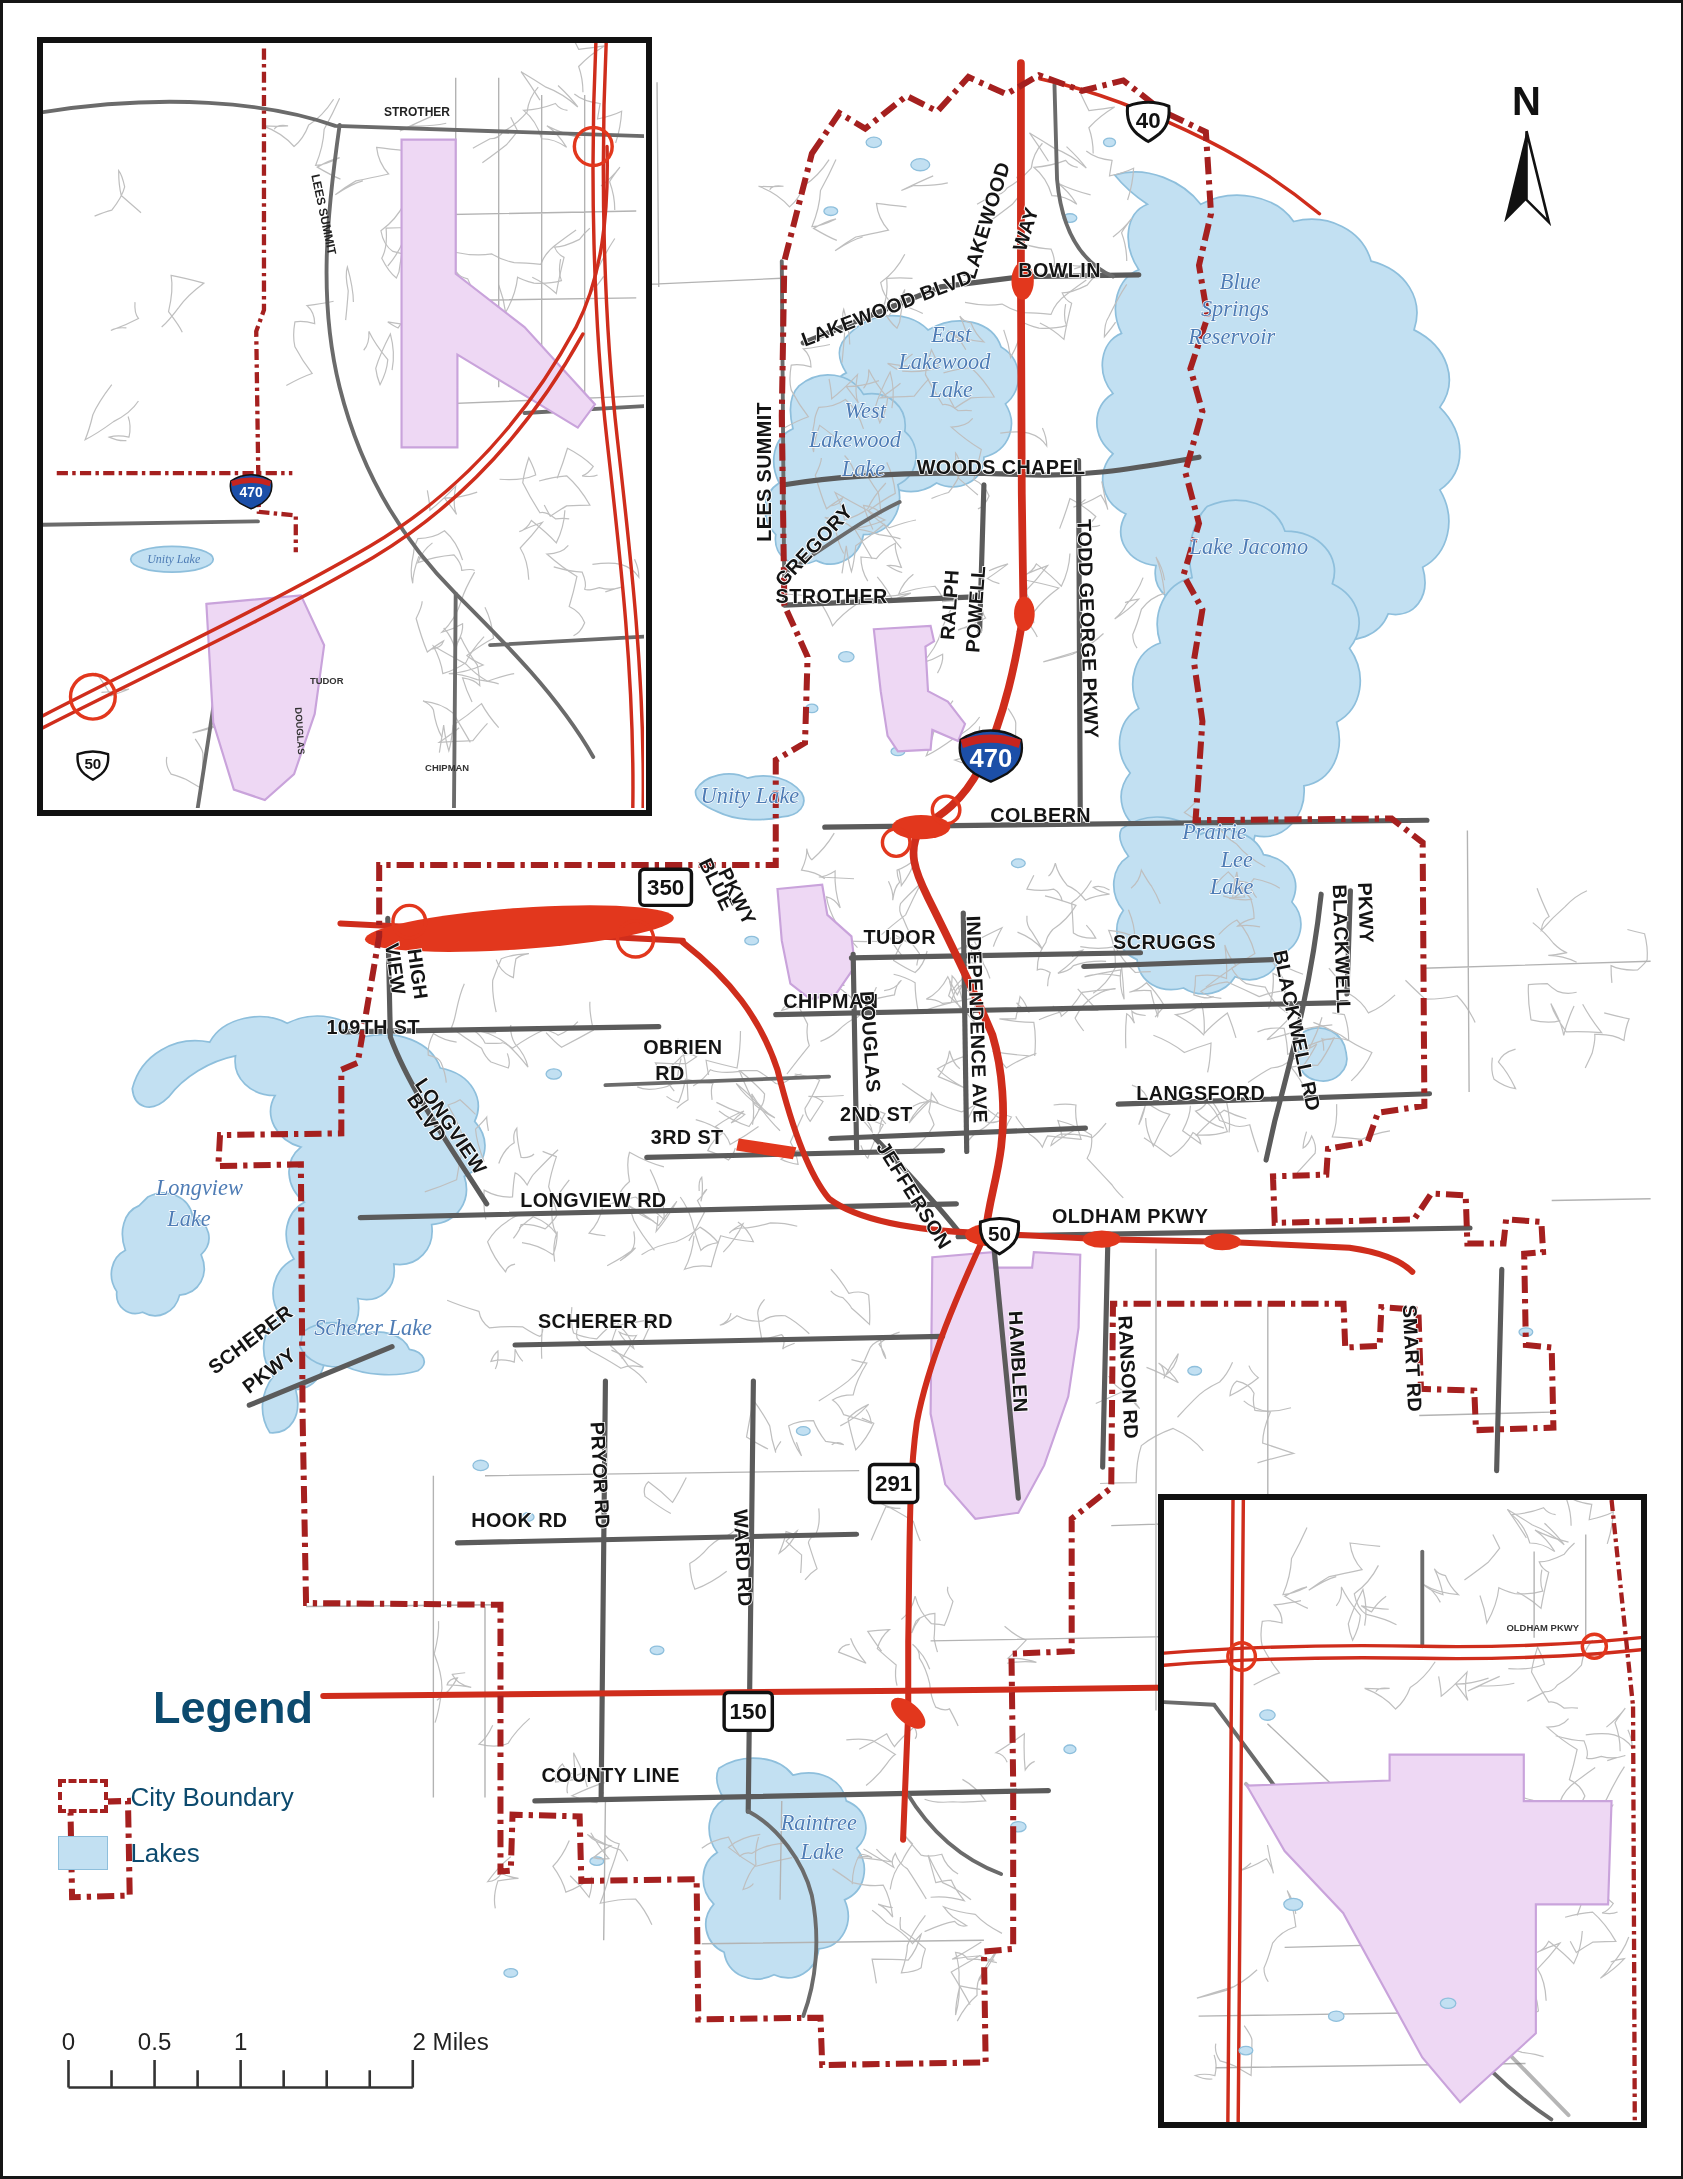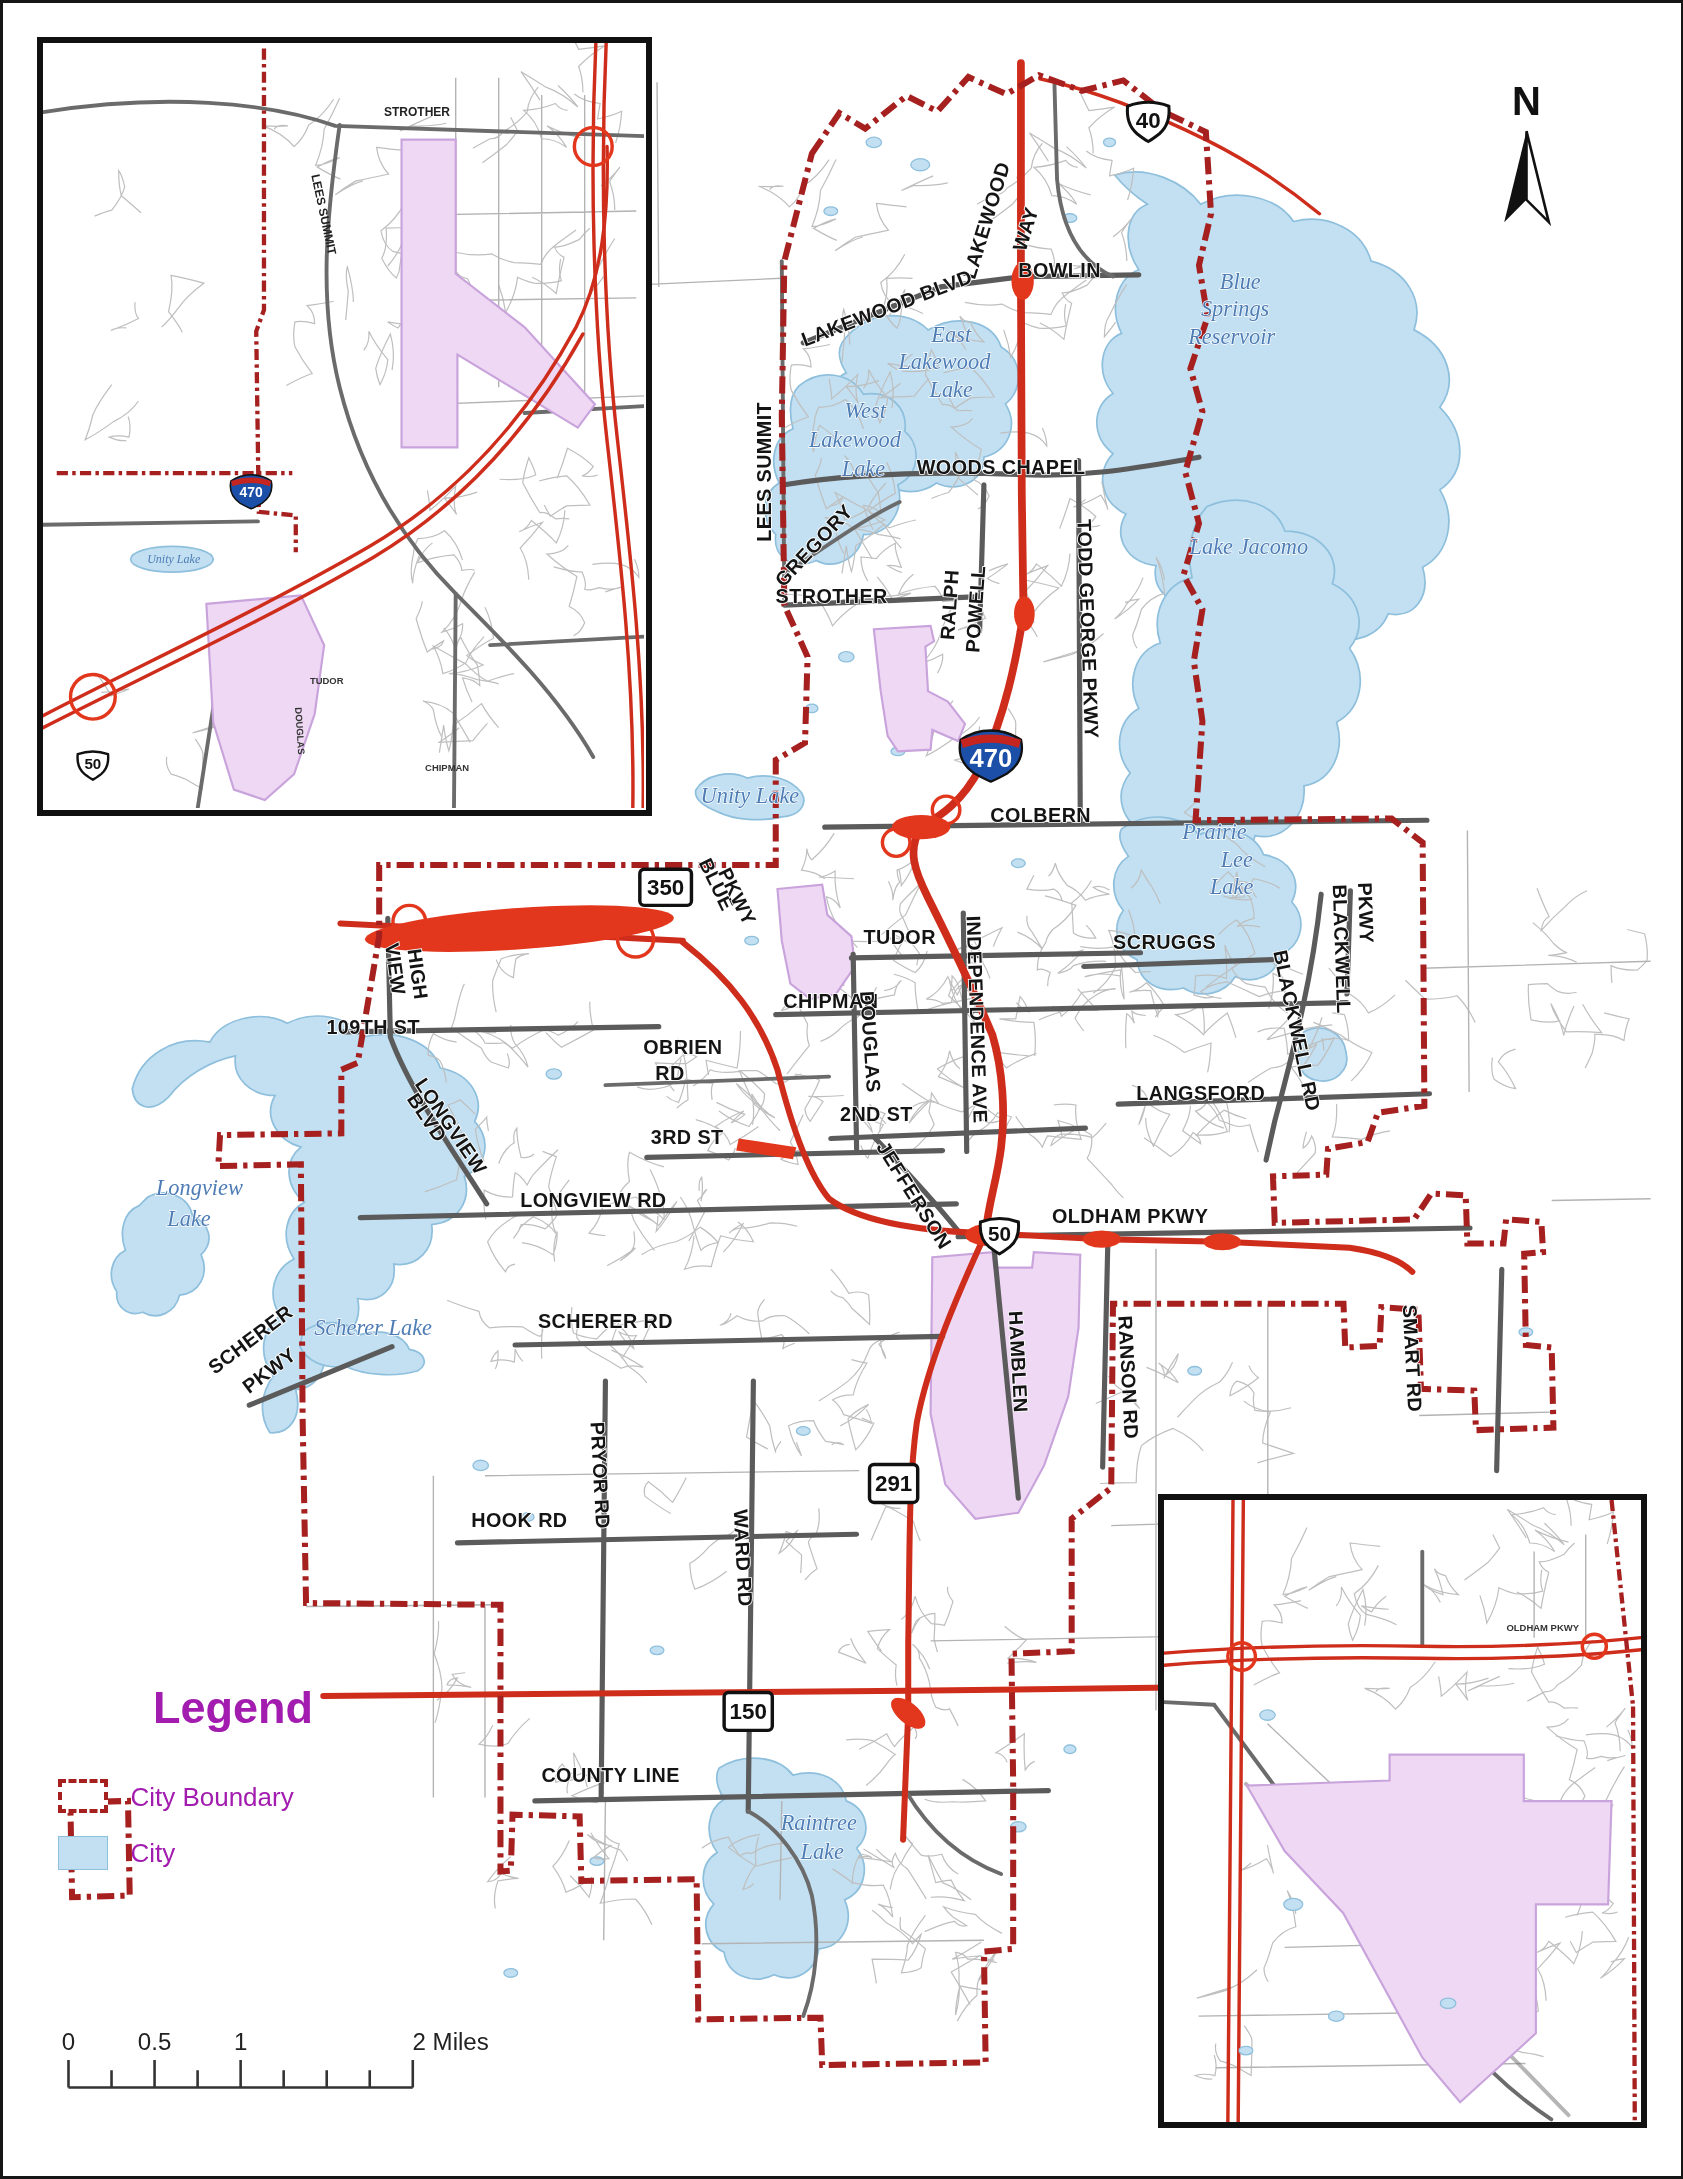--- a/index.html
+++ b/index.html
@@ -23,21 +23,21 @@
   .rl{font:bold 23px "Liberation Sans",sans-serif;fill:#141414;text-anchor:middle;letter-spacing:.5px;paint-order:stroke;stroke:#ffffff;stroke-width:2px;}
   .ll{font:italic 26px "Liberation Serif",serif;fill:#4e7cb5;text-anchor:middle;paint-order:stroke;stroke:#ffffff;stroke-width:1.5px;}
   .lls{font:italic 14px "Liberation Serif",serif;fill:#4e7cb5;text-anchor:middle;}
   .ins-rl{font:bold 14px "Liberation Sans",sans-serif;fill:#222;text-anchor:middle;}
   .ins-rl2{font:bold 11px "Liberation Sans",sans-serif;fill:#333;text-anchor:middle;}
   .shtxt{font:bold 26px "Liberation Sans",sans-serif;fill:#111;text-anchor:middle;}
   .shtxt-i{font:bold 22px "Liberation Sans",sans-serif;fill:#fff;text-anchor:middle;}
   .inset{position:absolute;background:#fff;border:6.9px solid #111;box-sizing:border-box;}
   .inset-se{border-width:6px;}
   
-  .legend{position:absolute;left:55px;top:1679px;width:396px;color:#a21caf;}
+  .legend{position:absolute;left:55px;top:1679px;width:396px;color:#0c4a6e;}
   .legend h2{font:bold 45px "Liberation Sans",sans-serif;margin:0 0 45px 95px;}
   .lg-row{display:flex;align-items:center;margin-bottom:22.4px;}
   .lg-swatch{width:50px;height:34px;margin-right:22.4px;flex:0 0 auto;}
   .sw-bnd{border:4.3px dashed #a5201f;background:#fff;box-sizing:border-box;}
   .sw-lake{background:#c2e0f2;border:1.7px solid #8ebfdc;box-sizing:border-box;}
   .sw-site{background:#eed8f4;border:1.7px solid #c9a3db;box-sizing:border-box;}
   .lg-label{font:26px "Liberation Sans",sans-serif;line-height:1.25;padding-top:1.7px;}
   
   .scale{position:absolute;left:50px;top:2012px;}
   .scale text{font:28px "Liberation Sans",sans-serif;fill:#222;text-anchor:middle;}
@@ -677,21 +677,21 @@
   </div>
 
   <div class="legend">
     <h2>Legend</h2>
     <div class="lg-row">
       <div class="lg-swatch sw-bnd"></div>
       <div class="lg-label">City Boundary</div>
     </div>
     <div class="lg-row">
       <div class="lg-swatch sw-lake"></div>
-      <div class="lg-label">City</div>
+      <div class="lg-label">Lakes</div>
     </div>
   </div>
 
   <svg class="scale" width="482" height="95" viewBox="0 0 560 110">
     <path d="M18 52 V84 M68 64 V84 M118 52 V84 M168 64 V84 M218 52 V84 M268 64 V84 M318 64 V84 M368 64 V84 M418 52 V84 M18 84 H418" stroke="#333" stroke-width="3" fill="none"></path>
     <text x="18" y="40">0</text>
     <text x="118" y="40">0.5</text>
     <text x="218" y="40">1</text>
     <text x="462" y="40">2 Miles</text>
   </svg>

